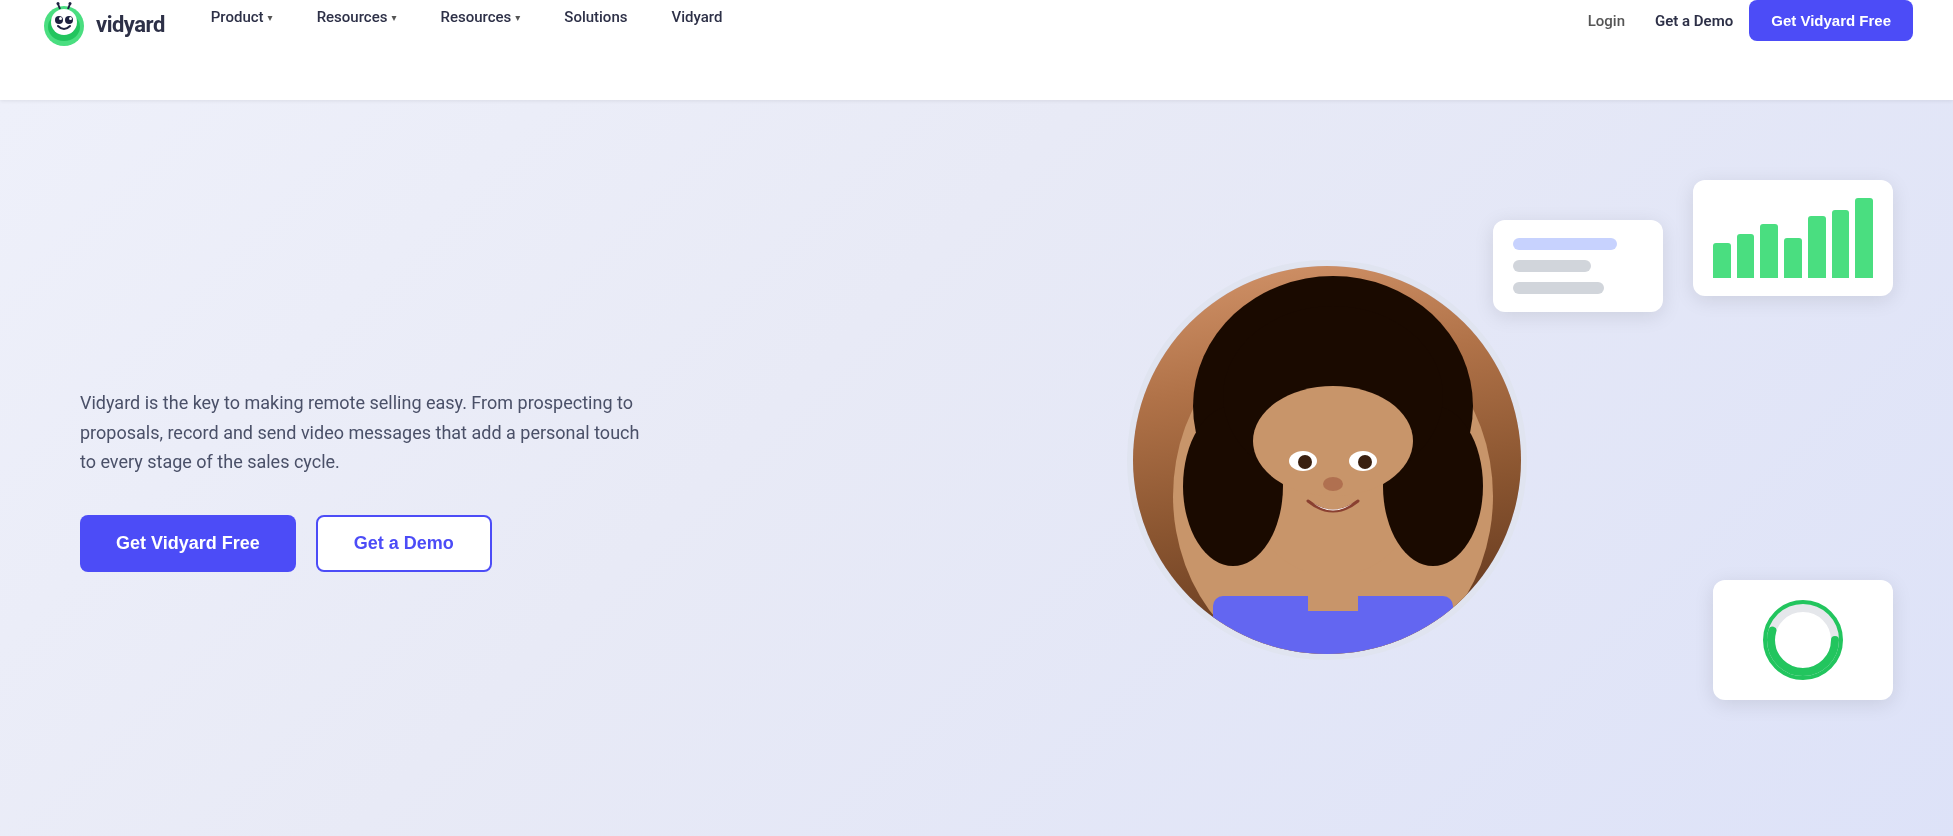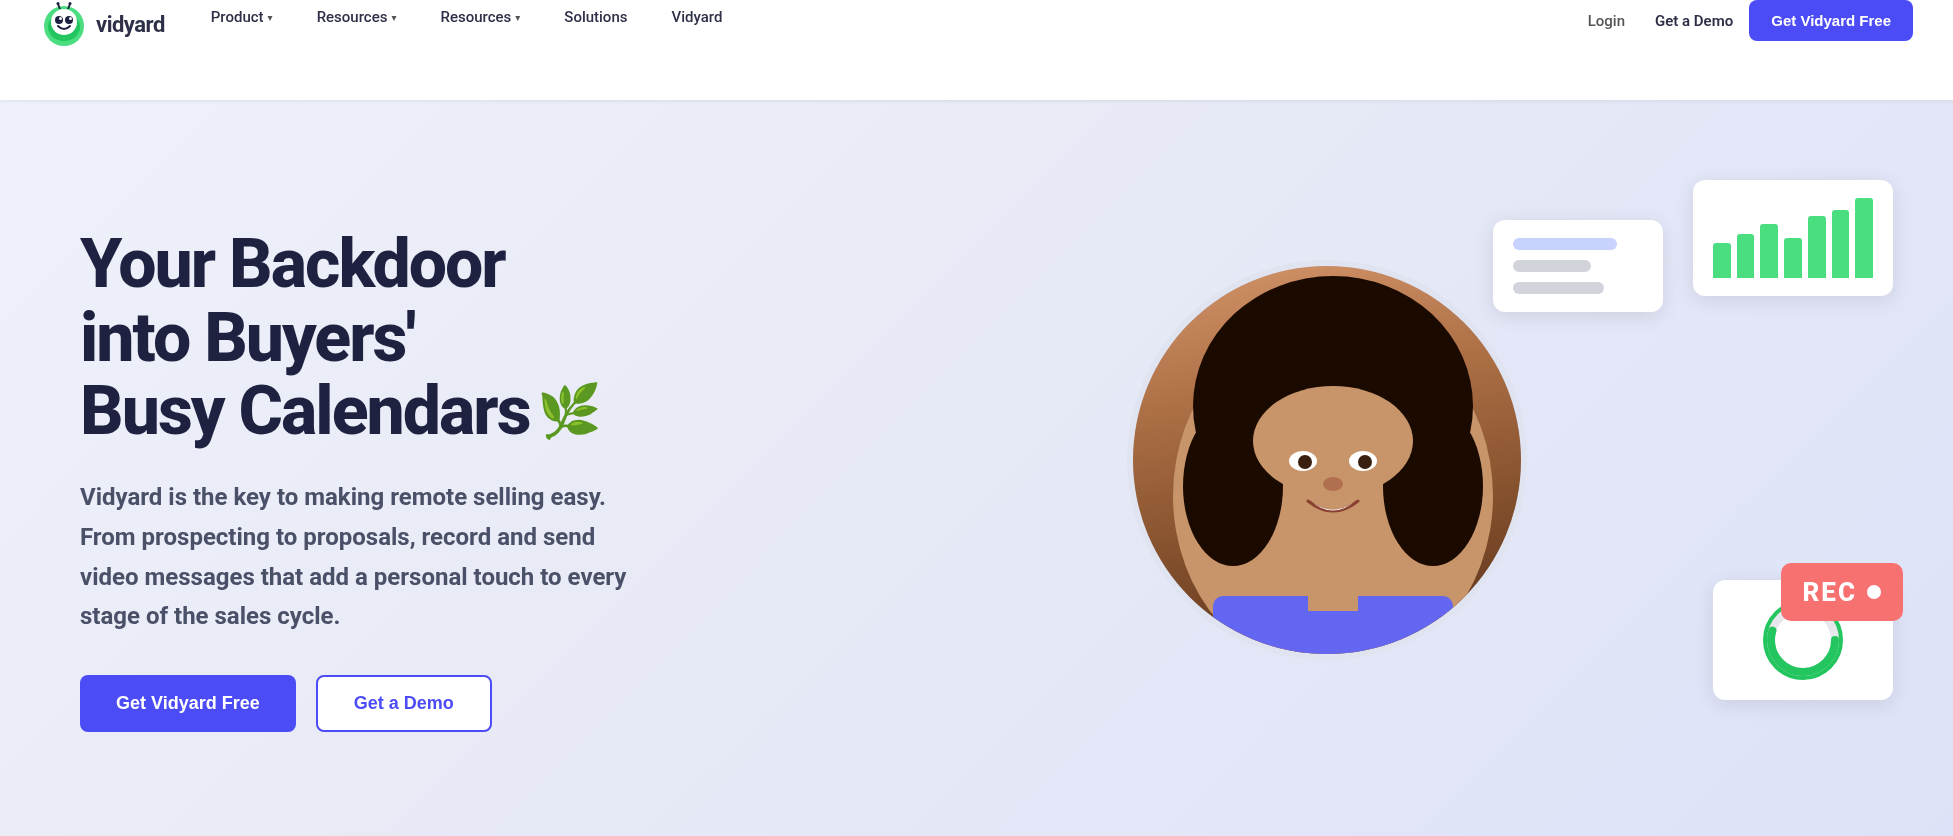--- a/index.html
+++ b/index.html
@@ -111,26 +111,25 @@
       position: relative;
     }
     .hero-title .leaf-emoji {
       display: inline-block;
       font-size: 52px;
       margin-left: 8px;
       position: relative;
       top: -5px;
     }
     .hero-desc {
-      font-size: 24px;
+      font-size: 18px;
       color: #4a5068;
       line-height: 1.65;
       max-width: 560px;
       margin-bottom: 38px;
-      font-weight: bold;
     }
     .hero-buttons {
       display: flex;
       gap: 20px;
       align-items: center;
     }
     .btn-primary {
       background: #4c4cf7;
       color: #fff;
       font-size: 18px;
@@ -328,25 +327,20 @@
 
   <div class="nav-right">
     <span class="nav-login">Login</span>
     <span class="nav-demo">Get a Demo</span>
     <button class="nav-cta">Get Vidyard Free</button>
   </div>
 </nav>
 
 <section class="hero">
   <div class="hero-content">
-    <h1 class="hero-title">
-      <span>Your Backdoor</span><br>
-      <span>into Buyers'</span><br>
-      <span>Busy Calendars</span><span class="leaf-emoji">🌿</span>
-    </h1>
     <p class="hero-desc">Vidyard is the key to making remote selling easy. From prospecting to proposals, record and send video messages that add a personal touch to every stage of the sales cycle.</p>
     <div class="hero-buttons">
       <button class="btn-primary">Get Vidyard Free</button>
       <button class="btn-secondary">Get a Demo</button>
     </div>
   </div>
 
   <div class="hero-visual">
 
     <div class="hbars-card" style="right:210px; top:60px;">
@@ -396,24 +390,20 @@
         <path d="M180 237 Q200 250 220 237 Q200 252 180 237" fill="#fff"></path>
 
         <ellipse cx="200" cy="218" rx="10" ry="7" fill="#b07050"></ellipse>
 
         <rect x="80" y="330" width="240" height="100" rx="10" fill="#6366f1"></rect>
 
         <rect x="175" y="295" width="50" height="50" fill="#c8956a"></rect>
       </svg>
     </div>
 
-    <div class="rec-badge">
-      <span>REC</span>
-      <span class="rec-dot"></span>
-    </div>
 
     <div class="progress-card">
       <div class="ring-outer">
 
         <svg viewBox="0 0 80 80" width="80" height="80" style="position:absolute;top:-8px;left:-8px;">
           <circle cx="40" cy="40" r="32" fill="none" stroke="#e5e7eb" stroke-width="8"></circle>
           <circle cx="40" cy="40" r="32" fill="none" stroke="#22c55e" stroke-width="8" stroke-dasharray="160 201" stroke-dashoffset="50" stroke-linecap="round"></circle>
         </svg>
       </div>
     </div>

